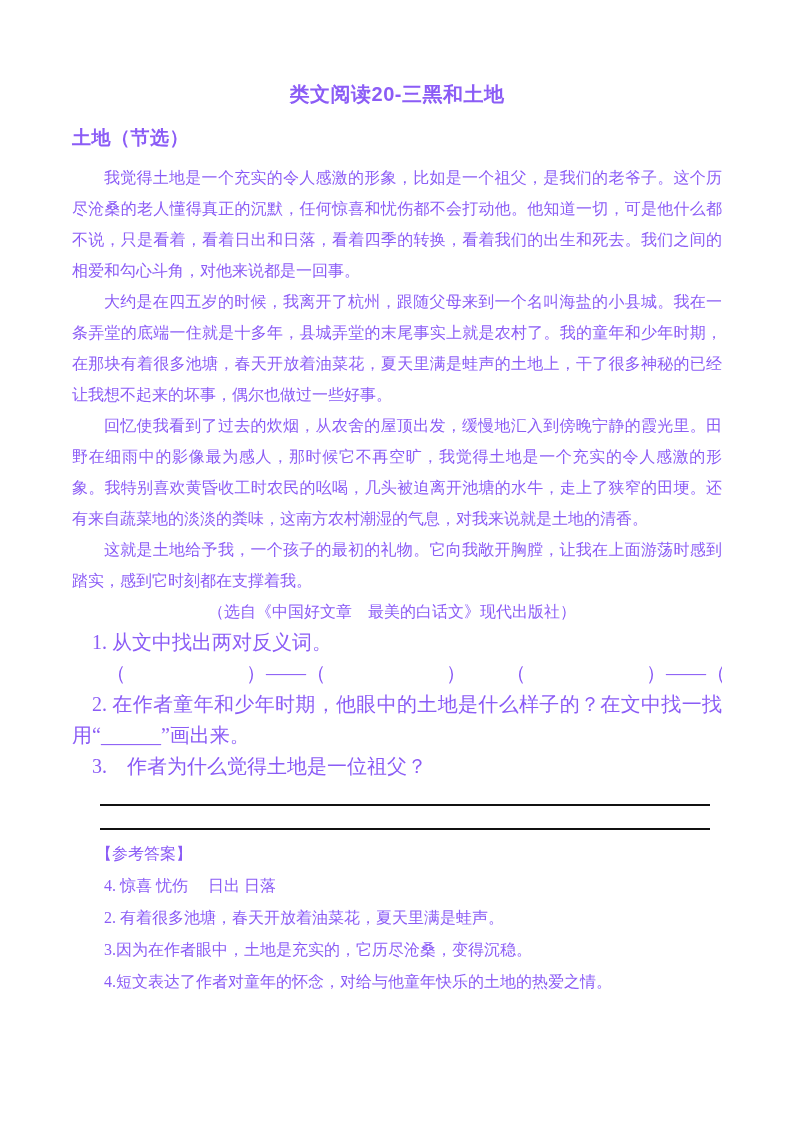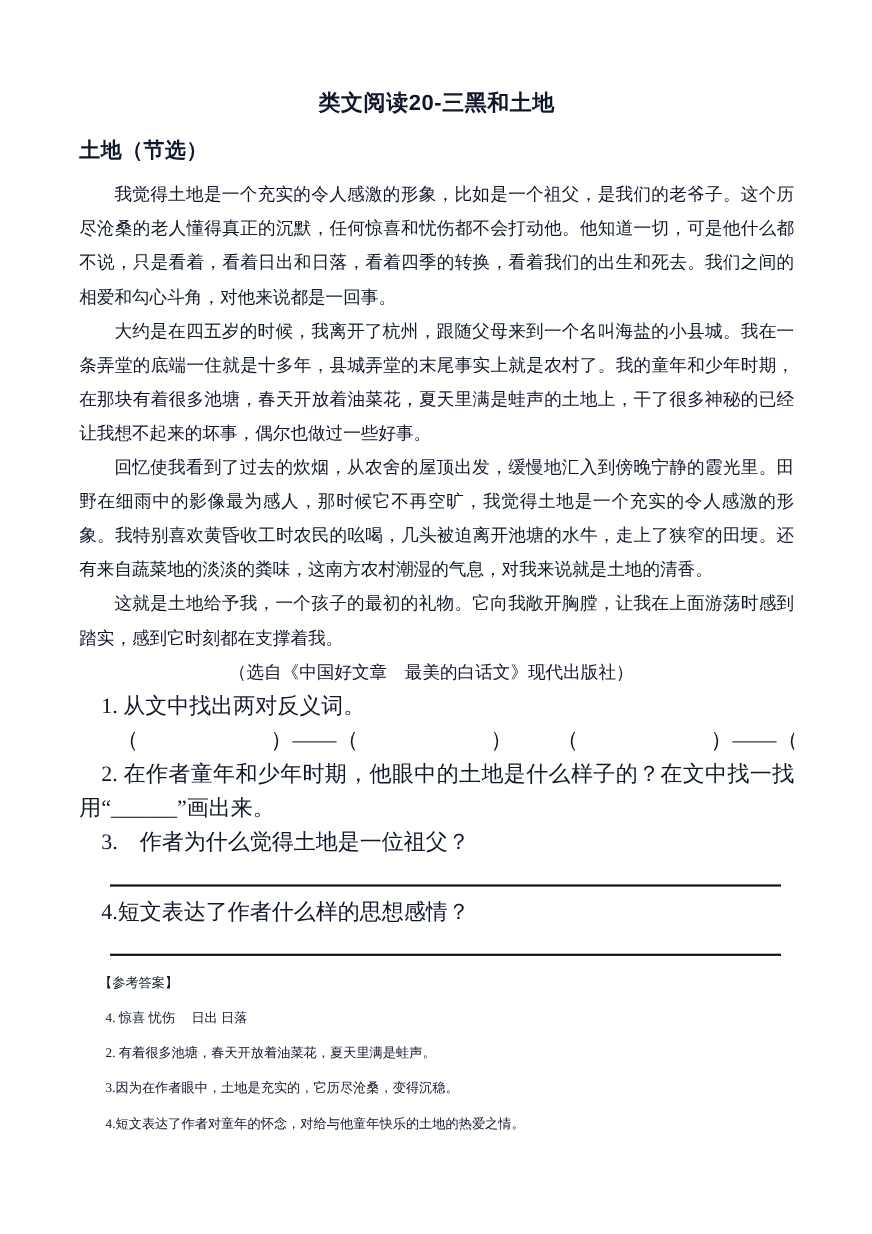--- a/index.html
+++ b/index.html
@@ -7,21 +7,21 @@
     padding: 0;
     background: #ffffff;
   }
   .page {
     position: relative;
     width: 793px;
     height: 1122px;
     box-sizing: border-box;
     padding: 82px 71px 0 72px;
     background: #ffffff;
-    color: #0f172a;
+    color: #8b5cf6;
     font-family: "Liberation Serif", serif;
     overflow: hidden;
   }
   .title {
     margin: 0;
     text-align: center;
     font-family: "Liberation Sans", sans-serif;
     font-weight: bold;
     font-size: 20px;
     line-height: 24px;
@@ -72,21 +72,21 @@
     height: 0;
     width: 610px;
     margin: 22px 0 0 28px;
     border-bottom: 2px solid #111111;
   }
   .q4 {
     margin-top: 8px;
   }
   .answers {
     margin-top: 8px;
-    font-size: 12px;
+    font-size: 16px;
     line-height: 32px;
   }
   .answers p {
     margin: 0;
     white-space: pre-wrap;
   }
   .answers .header {
     padding-left: 1.5em;
   }
   .answers .item {
@@ -110,21 +110,20 @@
   </div>
 
   <div class="attribution">（选自《中国好文章　最美的白话文》现代出版社）</div>
 
   <div class="questions">
     <p class="q">1. 从文中找出两对反义词。</p>
     <p class="blanks">（　　　　　　）——（　　　　　　）　　（　　　　　　）——（　　　　　　）</p>
     <p class="q">2. 在作者童年和少年时期，他眼中的土地是什么样子的？在文中找一找用“______”画出来。</p>
     <p class="q">3.　作者为什么觉得土地是一位祖父？</p>
     <div class="answer-line"></div>
-    <p class="q q4">4.短文表达了作者什么样的思想感情？</p>
     <div class="answer-line"></div>
   </div>
 
   <div class="answers">
     <p class="header">【参考答案】</p>
     <p class="item">4. 惊喜 忧伤　 日出 日落</p>
     <p class="item">2. 有着很多池塘，春天开放着油菜花，夏天里满是蛙声。</p>
     <p class="item">3.因为在作者眼中，土地是充实的，它历尽沧桑，变得沉稳。</p>
     <p class="item">4.短文表达了作者对童年的怀念，对给与他童年快乐的土地的热爱之情。</p>
   </div>

